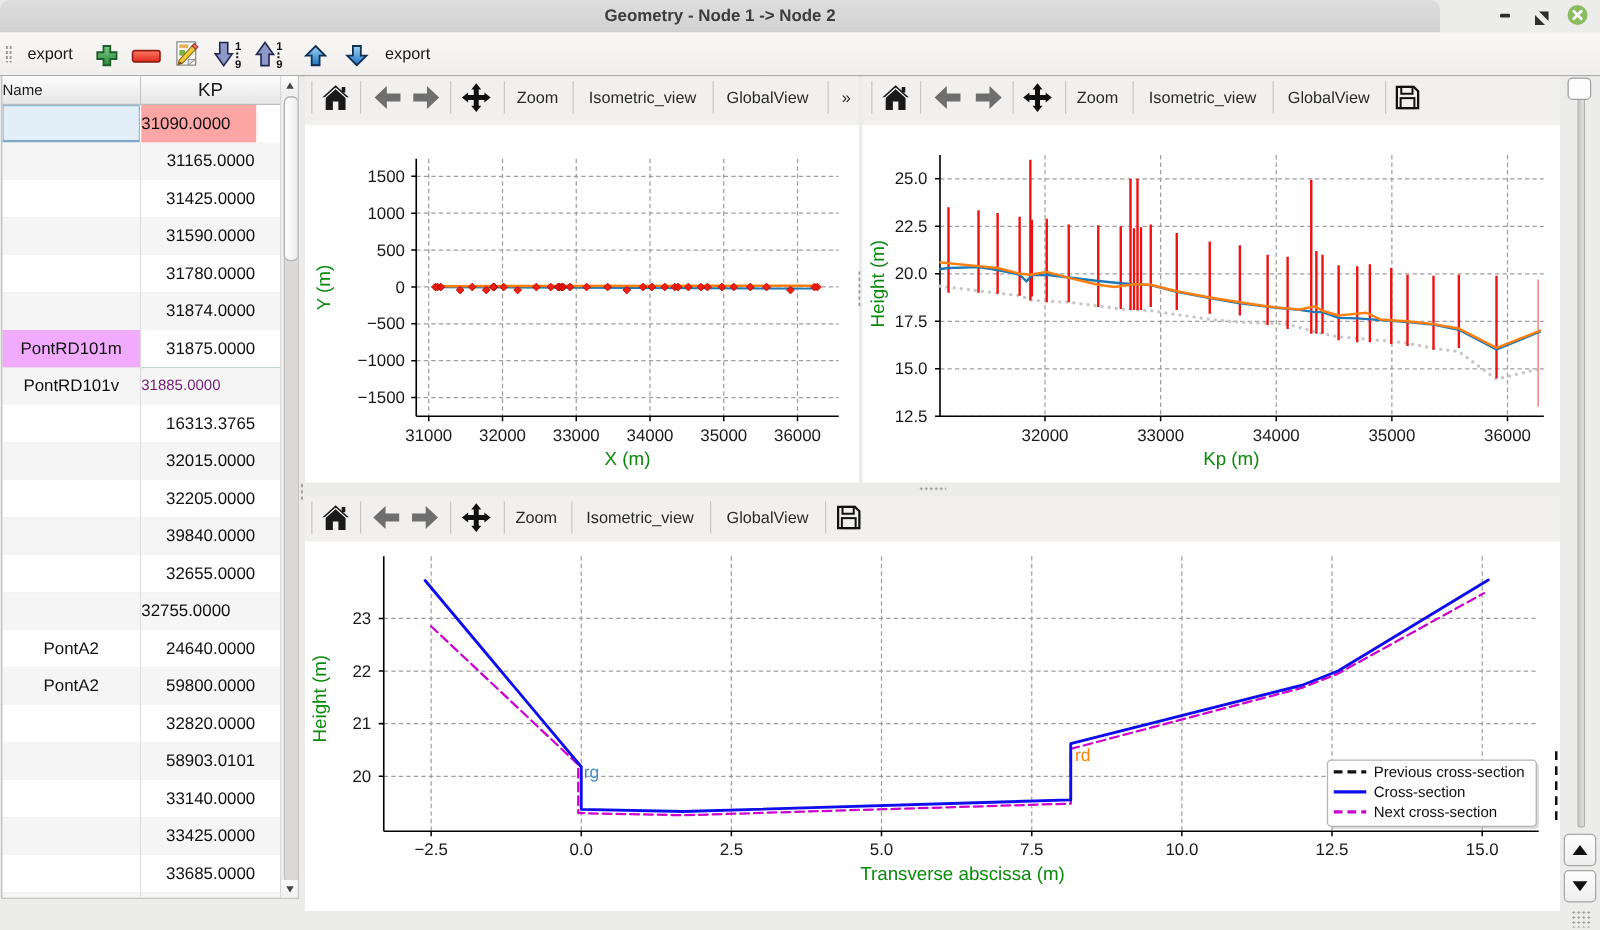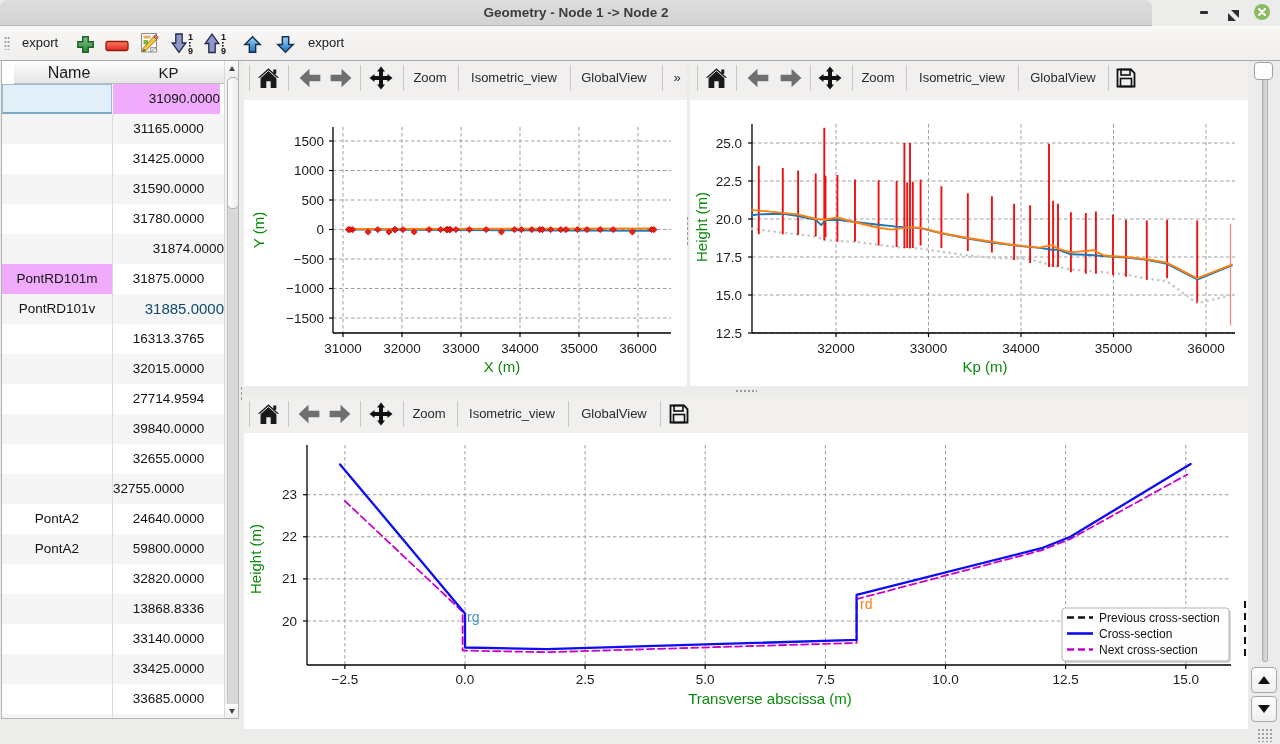--- a/index.html
+++ b/index.html
@@ -76,58 +76,58 @@
             <stop offset="0" stop-color="#9fd4f5"></stop>
             <stop offset="1" stop-color="#1a73c4"></stop>
           </linearGradient>
         </defs>
         <path d="M10.5 19 L2 10.5 H7 V2 H14 V10.5 H19 Z" fill="url(#gb2)" stroke="#122f52" stroke-width="1.6"></path>
       </svg></div>
   <div class="abs" style="left:308px;top:0;line-height:33px;font-size:13px;color:#1a1a1a">export</div>
 </div>
 
 <div class="abs" style="left:1px;top:61px;width:238px;height:658px;background:#fff;border-left:1px solid #b4b4b4;border-right:1px solid #b4b4b4;border-bottom:1px solid #b4b4b4;box-sizing:border-box;overflow:hidden">
-  <div class="abs" style="left:12px;top:0;width:110px;height:22px;background:linear-gradient(#fdfdfd,#e6e6e6);border-right:1px solid #c2c2c2;border-bottom:1px solid #bcbcbc;text-align:center;line-height:23px;font-size:16px;color:#1a1a1a">Name</div>
+  <div class="abs" style="left:0;top:0;width:110px;height:22px;background:linear-gradient(#fdfdfd,#e6e6e6);border-right:1px solid #c2c2c2;border-bottom:1px solid #bcbcbc;text-align:left;line-height:23px;font-size:12px;color:#1a1a1a">Name</div>
   <div class="abs" style="left:111px;top:0;width:111px;height:22px;background:linear-gradient(#fdfdfd,#e6e6e6);border-bottom:1px solid #bcbcbc;text-align:center;line-height:23px;font-size:15px;color:#1a1a1a">KP</div>
   <div style="position:absolute;left:0;top:23px;width:110px;height:30px;background:#e2eff9;border:1px solid #95bbd7;border-bottom:2px solid #7fa9c8;box-sizing:border-box;text-align:center;line-height:28px;font-size:13.5px;color:#111"></div>
-    <div style="position:absolute;left:111px;top:23px;width:107px;height:30px;background:#f0abfc;border-bottom:1px solid #dedede;text-align:right;line-height:29px;font-size:13.5px;color:#111">31090.0000</div>
+    <div style="position:absolute;left:111px;top:23px;width:92px;height:30px;background:#fca5a5;border-bottom:1px solid #dedede;text-align:left;line-height:29px;font-size:13.5px;color:#111">31090.0000</div>
     <div style="position:absolute;left:0;top:53px;width:110px;height:30px;background:#f5f5f5;border-bottom:1px solid #dedede;border-right:1px solid #dcdcdc;text-align:center;line-height:29px;font-size:13.5px;color:#111"></div>
     <div style="position:absolute;left:111px;top:53px;width:111px;height:30px;background:#f5f5f5;border-bottom:1px solid #dedede;text-align:center;line-height:29px;font-size:13.5px;color:#111">31165.0000</div>
     <div style="position:absolute;left:0;top:83px;width:110px;height:30px;background:#ffffff;border-bottom:1px solid #dedede;border-right:1px solid #dcdcdc;text-align:center;line-height:29px;font-size:13.5px;color:#111"></div>
     <div style="position:absolute;left:111px;top:83px;width:111px;height:30px;background:#ffffff;border-bottom:1px solid #dedede;text-align:center;line-height:29px;font-size:13.5px;color:#111">31425.0000</div>
     <div style="position:absolute;left:0;top:113px;width:110px;height:30px;background:#f5f5f5;border-bottom:1px solid #dedede;border-right:1px solid #dcdcdc;text-align:center;line-height:29px;font-size:13.5px;color:#111"></div>
     <div style="position:absolute;left:111px;top:113px;width:111px;height:30px;background:#f5f5f5;border-bottom:1px solid #dedede;text-align:center;line-height:29px;font-size:13.5px;color:#111">31590.0000</div>
     <div style="position:absolute;left:0;top:143px;width:110px;height:30px;background:#ffffff;border-bottom:1px solid #dedede;border-right:1px solid #dcdcdc;text-align:center;line-height:29px;font-size:13.5px;color:#111"></div>
     <div style="position:absolute;left:111px;top:143px;width:111px;height:30px;background:#ffffff;border-bottom:1px solid #dedede;text-align:center;line-height:29px;font-size:13.5px;color:#111">31780.0000</div>
     <div style="position:absolute;left:0;top:173px;width:110px;height:30px;background:#f5f5f5;border-bottom:1px solid #dedede;border-right:1px solid #dcdcdc;text-align:center;line-height:29px;font-size:13.5px;color:#111"></div>
-    <div style="position:absolute;left:111px;top:173px;width:111px;height:30px;background:#f5f5f5;border-bottom:1px solid #dedede;text-align:right;line-height:29px;font-size:13.5px;color:#111">31874.0000</div>
+    <div style="position:absolute;left:111px;top:173px;width:111px;height:30px;background:#f5f5f5;border-bottom:1px solid #dedede;text-align:center;line-height:29px;font-size:13.5px;color:#111">31874.0000</div>
     <div style="position:absolute;left:0;top:203px;width:110px;height:30px;background:#f0abfc;border-bottom:1px solid #dedede;border-right:1px solid #dcdcdc;text-align:center;line-height:29px;font-size:13.5px;color:#111">PontRD101m</div>
     <div style="position:absolute;left:111px;top:203px;width:111px;height:30px;background:#ffffff;border-bottom:2px solid #15803d;text-align:center;line-height:29px;font-size:13.5px;color:#111">31875.0000</div>
     <div style="position:absolute;left:0;top:233px;width:110px;height:30px;background:#f5f5f5;border-bottom:1px solid #dedede;border-right:1px solid #dcdcdc;text-align:center;line-height:29px;font-size:13.5px;color:#111">PontRD101v</div>
-    <div style="position:absolute;left:111px;top:233px;width:111px;height:30px;background:#f5f5f5;border-bottom:1px solid #dedede;text-align:right;line-height:29px;font-size:15px;color:#0c4a6e">31885.0000</div>
+    <div style="position:absolute;left:111px;top:233px;width:111px;height:30px;background:#f5f5f5;border-bottom:1px solid #dedede;text-align:left;line-height:29px;font-size:12px;color:#701a75">31885.0000</div>
     <div style="position:absolute;left:0;top:263px;width:110px;height:30px;background:#ffffff;border-bottom:1px solid #dedede;border-right:1px solid #dcdcdc;text-align:center;line-height:29px;font-size:13.5px;color:#111"></div>
     <div style="position:absolute;left:111px;top:263px;width:111px;height:30px;background:#ffffff;border-bottom:1px solid #dedede;text-align:center;line-height:29px;font-size:13.5px;color:#111">16313.3765</div>
     <div style="position:absolute;left:0;top:293px;width:110px;height:30px;background:#f5f5f5;border-bottom:1px solid #dedede;border-right:1px solid #dcdcdc;text-align:center;line-height:29px;font-size:13.5px;color:#111"></div>
     <div style="position:absolute;left:111px;top:293px;width:111px;height:30px;background:#f5f5f5;border-bottom:1px solid #dedede;text-align:center;line-height:29px;font-size:13.5px;color:#111">32015.0000</div>
     <div style="position:absolute;left:0;top:323px;width:110px;height:30px;background:#ffffff;border-bottom:1px solid #dedede;border-right:1px solid #dcdcdc;text-align:center;line-height:29px;font-size:13.5px;color:#111"></div>
-    <div style="position:absolute;left:111px;top:323px;width:111px;height:30px;background:#ffffff;border-bottom:1px solid #dedede;text-align:center;line-height:29px;font-size:13.5px;color:#111">27714.9594</div>
+    <div style="position:absolute;left:111px;top:323px;width:111px;height:30px;background:#ffffff;border-bottom:1px solid #dedede;text-align:center;line-height:29px;font-size:13.5px;color:#111">32205.0000</div>
     <div style="position:absolute;left:0;top:353px;width:110px;height:30px;background:#f5f5f5;border-bottom:1px solid #dedede;border-right:1px solid #dcdcdc;text-align:center;line-height:29px;font-size:13.5px;color:#111"></div>
     <div style="position:absolute;left:111px;top:353px;width:111px;height:30px;background:#f5f5f5;border-bottom:1px solid #dedede;text-align:center;line-height:29px;font-size:13.5px;color:#111">39840.0000</div>
     <div style="position:absolute;left:0;top:383px;width:110px;height:30px;background:#ffffff;border-bottom:1px solid #dedede;border-right:1px solid #dcdcdc;text-align:center;line-height:29px;font-size:13.5px;color:#111"></div>
     <div style="position:absolute;left:111px;top:383px;width:111px;height:30px;background:#ffffff;border-bottom:1px solid #dedede;text-align:center;line-height:29px;font-size:13.5px;color:#111">32655.0000</div>
     <div style="position:absolute;left:0;top:413px;width:110px;height:30px;background:#f5f5f5;border-bottom:1px solid #dedede;border-right:1px solid #dcdcdc;text-align:center;line-height:29px;font-size:13.5px;color:#111"></div>
     <div style="position:absolute;left:111px;top:413px;width:111px;height:30px;background:#f5f5f5;border-bottom:1px solid #dedede;line-height:29px;font-size:13.5px;color:#111">32755.0000</div>
     <div style="position:absolute;left:0;top:443px;width:110px;height:30px;background:#ffffff;border-bottom:1px solid #dedede;border-right:1px solid #dcdcdc;text-align:center;line-height:29px;font-size:13.5px;color:#111">PontA2</div>
     <div style="position:absolute;left:111px;top:443px;width:111px;height:30px;background:#ffffff;border-bottom:1px solid #dedede;text-align:center;line-height:29px;font-size:13.5px;color:#111">24640.0000</div>
     <div style="position:absolute;left:0;top:473px;width:110px;height:30px;background:#f5f5f5;border-bottom:1px solid #dedede;border-right:1px solid #dcdcdc;text-align:center;line-height:29px;font-size:13.5px;color:#111">PontA2</div>
     <div style="position:absolute;left:111px;top:473px;width:111px;height:30px;background:#f5f5f5;border-bottom:1px solid #dedede;text-align:center;line-height:29px;font-size:13.5px;color:#111">59800.0000</div>
     <div style="position:absolute;left:0;top:503px;width:110px;height:30px;background:#ffffff;border-bottom:1px solid #dedede;border-right:1px solid #dcdcdc;text-align:center;line-height:29px;font-size:13.5px;color:#111"></div>
     <div style="position:absolute;left:111px;top:503px;width:111px;height:30px;background:#ffffff;border-bottom:1px solid #dedede;text-align:center;line-height:29px;font-size:13.5px;color:#111">32820.0000</div>
     <div style="position:absolute;left:0;top:533px;width:110px;height:30px;background:#f5f5f5;border-bottom:1px solid #dedede;border-right:1px solid #dcdcdc;text-align:center;line-height:29px;font-size:13.5px;color:#111"></div>
-    <div style="position:absolute;left:111px;top:533px;width:111px;height:30px;background:#f5f5f5;border-bottom:1px solid #dedede;text-align:center;line-height:29px;font-size:13.5px;color:#111">13868.8336</div>
+    <div style="position:absolute;left:111px;top:533px;width:111px;height:30px;background:#f5f5f5;border-bottom:1px solid #dedede;text-align:center;line-height:29px;font-size:13.5px;color:#111">58903.0101</div>
     <div style="position:absolute;left:0;top:563px;width:110px;height:30px;background:#ffffff;border-bottom:1px solid #dedede;border-right:1px solid #dcdcdc;text-align:center;line-height:29px;font-size:13.5px;color:#111"></div>
     <div style="position:absolute;left:111px;top:563px;width:111px;height:30px;background:#ffffff;border-bottom:1px solid #dedede;text-align:center;line-height:29px;font-size:13.5px;color:#111">33140.0000</div>
     <div style="position:absolute;left:0;top:593px;width:110px;height:30px;background:#f5f5f5;border-bottom:1px solid #dedede;border-right:1px solid #dcdcdc;text-align:center;line-height:29px;font-size:13.5px;color:#111"></div>
     <div style="position:absolute;left:111px;top:593px;width:111px;height:30px;background:#f5f5f5;border-bottom:1px solid #dedede;text-align:center;line-height:29px;font-size:13.5px;color:#111">33425.0000</div>
     <div style="position:absolute;left:0;top:623px;width:110px;height:30px;background:#ffffff;border-bottom:1px solid #dedede;border-right:1px solid #dcdcdc;text-align:center;line-height:29px;font-size:13.5px;color:#111"></div>
     <div style="position:absolute;left:111px;top:623px;width:111px;height:30px;background:#ffffff;border-bottom:1px solid #dedede;text-align:center;line-height:29px;font-size:13.5px;color:#111">33685.0000</div>
     <div style="position:absolute;left:0;top:653px;width:110px;height:30px;background:#f5f5f5;border-bottom:1px solid #dedede;border-right:1px solid #dcdcdc;text-align:center;line-height:29px;font-size:13.5px;color:#111"></div>
     <div style="position:absolute;left:111px;top:653px;width:111px;height:30px;background:#f5f5f5;border-bottom:1px solid #dedede;text-align:center;line-height:29px;font-size:13.5px;color:#111"></div>
 
   <div class="abs" style="left:222px;top:0;width:15px;height:658px;background:#f2f1f0;border-left:1px solid #d8d8d8">

